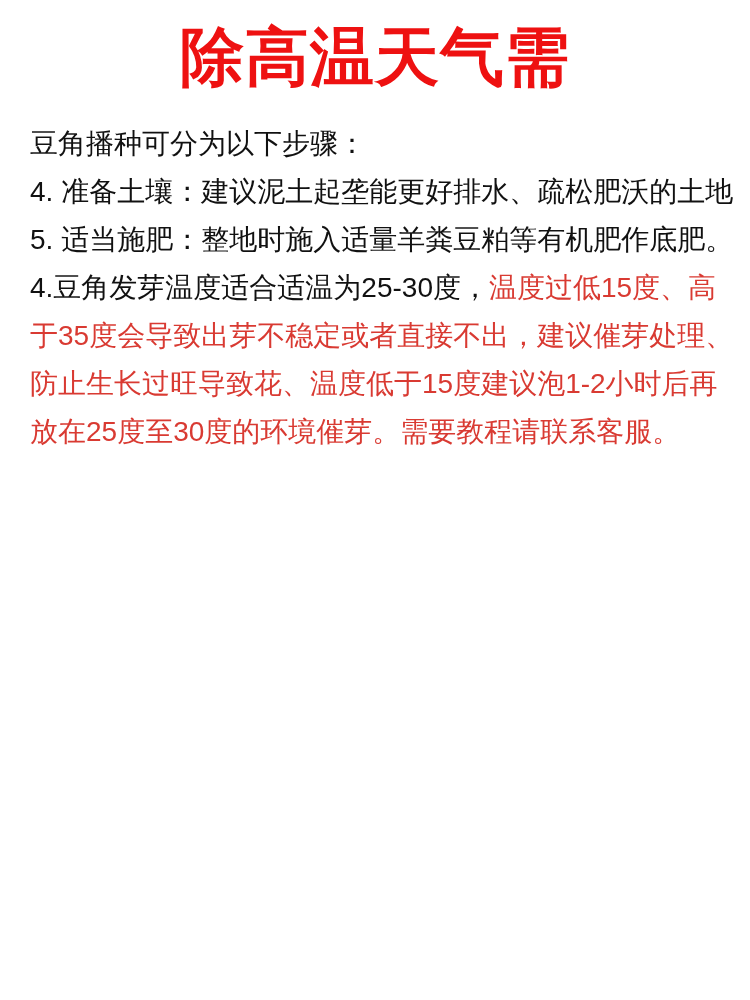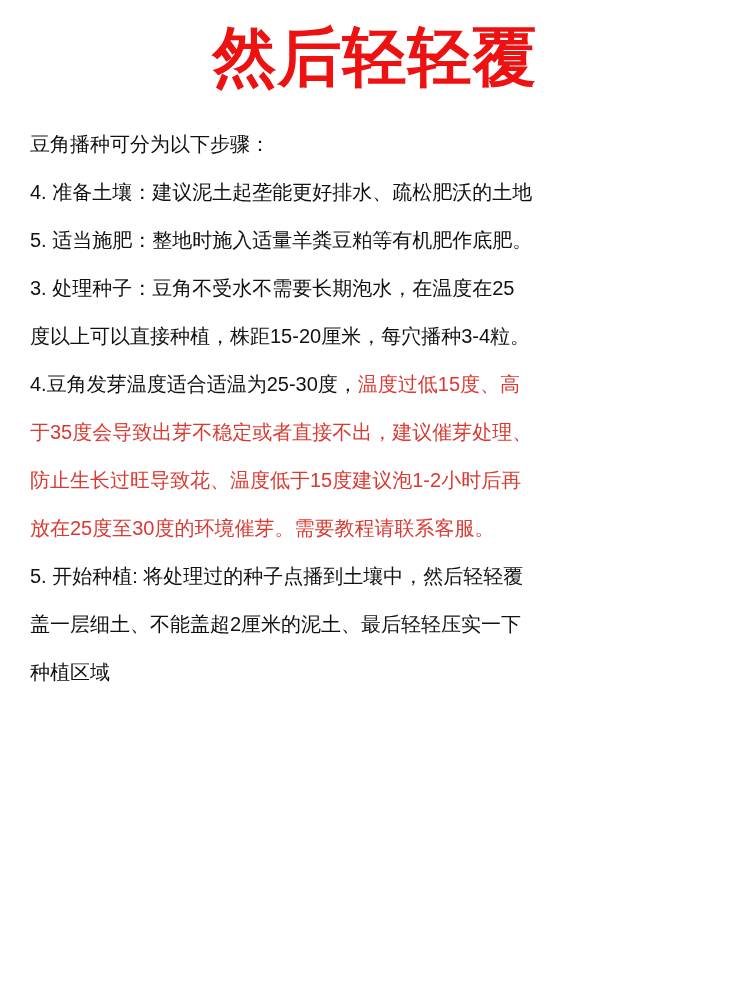--- a/index.html
+++ b/index.html
@@ -27,41 +27,36 @@
     text-align: center;
     font-size: 64px;
     line-height: 1.16;
     font-weight: 700;
     color: var(--title-red);
     letter-spacing: 1px;
   }
   .body-text p {
     margin: 0 0 0 30px;
     padding: 0;
-    font-size: 20px;
+    font-size: 28px;
     line-height: 48px;
     font-weight: 400;
     white-space: pre-wrap;
     word-break: break-all;
   }
   .red { color: var(--body-red); }
 </style>
 </head>
 <body>
 
 <main class="doc">
-  <h1 class="title">然后轻轻覆</h1>
+  <h1 class="title">除高温天气需</h1>
 
   <section class="body-text">
     <p>豆角播种可分为以下步骤：</p>
     <p>4. 准备土壤：建议泥土起垄能更好排水、疏松肥沃的土地</p>
     <p>5. 适当施肥：整地时施入适量羊粪豆粕等有机肥作底肥。</p>
-    <p>3. 处理种子：豆角不受水不需要长期泡水，在温度在25
-度以上可以直接种植，株距15-20厘米，每穴播种3-4粒。</p>
     <p><span>4.豆角发芽温度适合适温为25-30度，</span><span class="red">温度过低15度、高
 于35度会导致出芽不稳定或者直接不出，建议催芽处理、
 防止生长过旺导致花、温度低于15度建议泡1-2小时后再
 放在25度至30度的环境催芽。需要教程请联系客服。</span></p>
-    <p>5. 开始种植: 将处理过的种子点播到土壤中，然后轻轻覆
-盖一层细土、不能盖超2厘米的泥土、最后轻轻压实一下
-种植区域</p>
   </section>
 </main>
 
 </body></html>

